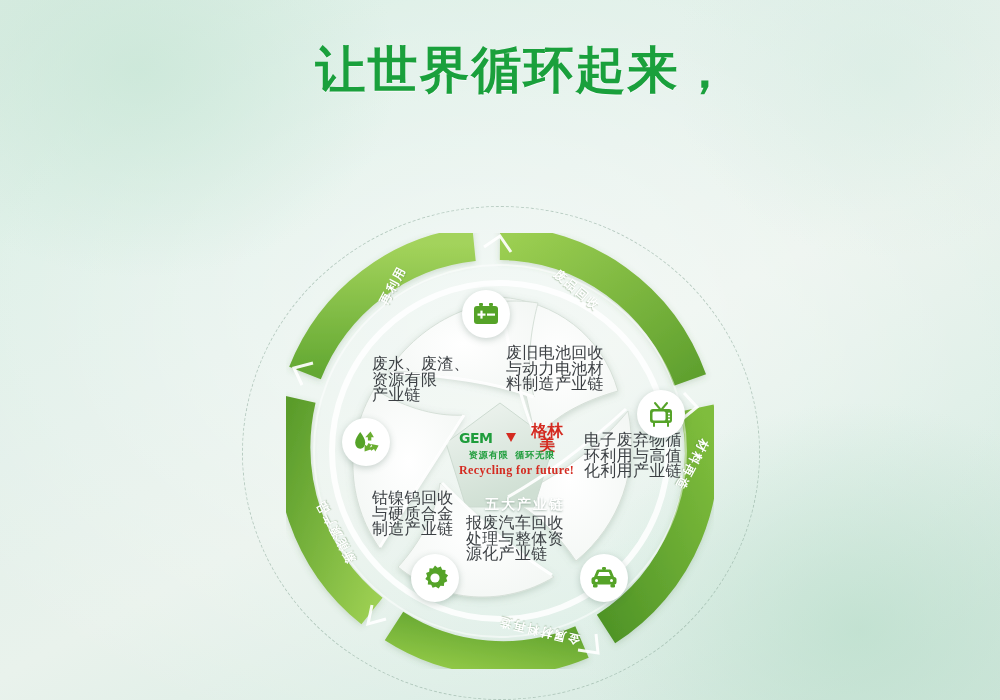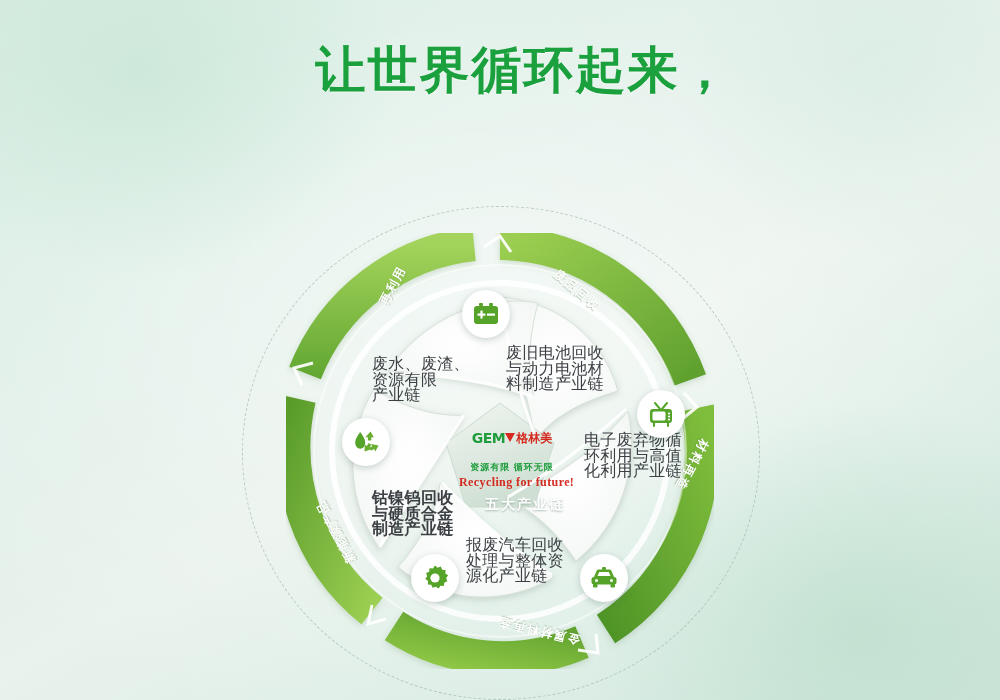--- a/index.html
+++ b/index.html
@@ -59,47 +59,48 @@
     position:absolute;
     color:#3c4044;
     font-size:16px;
     line-height:15.5px;
     white-space:pre-line;
     letter-spacing:.3px;
   }
   .t-battery{left:506px;top:345px;width:112px;}
   .t-water  {left:372px;top:356px;width:108px;}
   .t-ewaste {left:584px;top:432px;width:104px;}
-  .t-cobalt {left:372px;top:490px;width:108px;font-weight:bold;}
-  .t-auto   {left:466px;top:537px;width:108px;}
+  .t-cobalt {left:372px;top:490px;width:108px;}
+  .t-auto   {left:466px;top:515px;width:108px;}
 
   
   .logo-wrap{
     position:absolute;left:459px;top:430px;width:106px;height:90px;
     text-align:center;
   }
   .logo-row{
-    display:flex;align-items:center;justify-content:center;gap:1px;
+    display:flex;align-items:center;justify-content:center;gap:14px;
     height:15px;
   }
   .logo-gem{
     font-family:"DejaVu Sans",sans-serif;
     font-weight:bold;font-size:14px;letter-spacing:-0.5px;
     color:#1f9d3c;line-height:14px;
   }
   .logo-tri{
     width:0;height:0;border-left:5px solid transparent;border-right:5px solid transparent;
     border-top:9px solid #d42a20;margin-left:-1px;margin-top:-1px;
   }
   .logo-cn{
-    font-size:12px;font-weight:bold;color:#d42a20;letter-spacing:0px;line-height:14px;
+    font-size:16px;font-weight:bold;color:#d42a20;letter-spacing:0px;line-height:14px;
   }
   .logo-slogan{
-    margin-top:16px;font-size:9px;font-weight:bold;color:#1f9d3c;letter-spacing:1px;
+    margin-top:4px;font-size:9px;font-weight:bold;color:#1f9d3c;letter-spacing:1px;
     white-space:nowrap;
+    font-family:Liberation Mono, monospace;
   }
   .logo-en{
     margin-top:1px;font-size:12px;font-weight:bold;color:#d42a20;letter-spacing:.4px;
     font-family:"Liberation Serif",serif;white-space:nowrap;
   }
   .center-label{
     position:absolute;left:459px;top:496px;width:106px;
     text-align:right;color:#ffffff;font-size:14px;font-weight:bold;letter-spacing:2px;
     text-shadow:0 1px 2px rgba(80,110,95,.45);
   }

